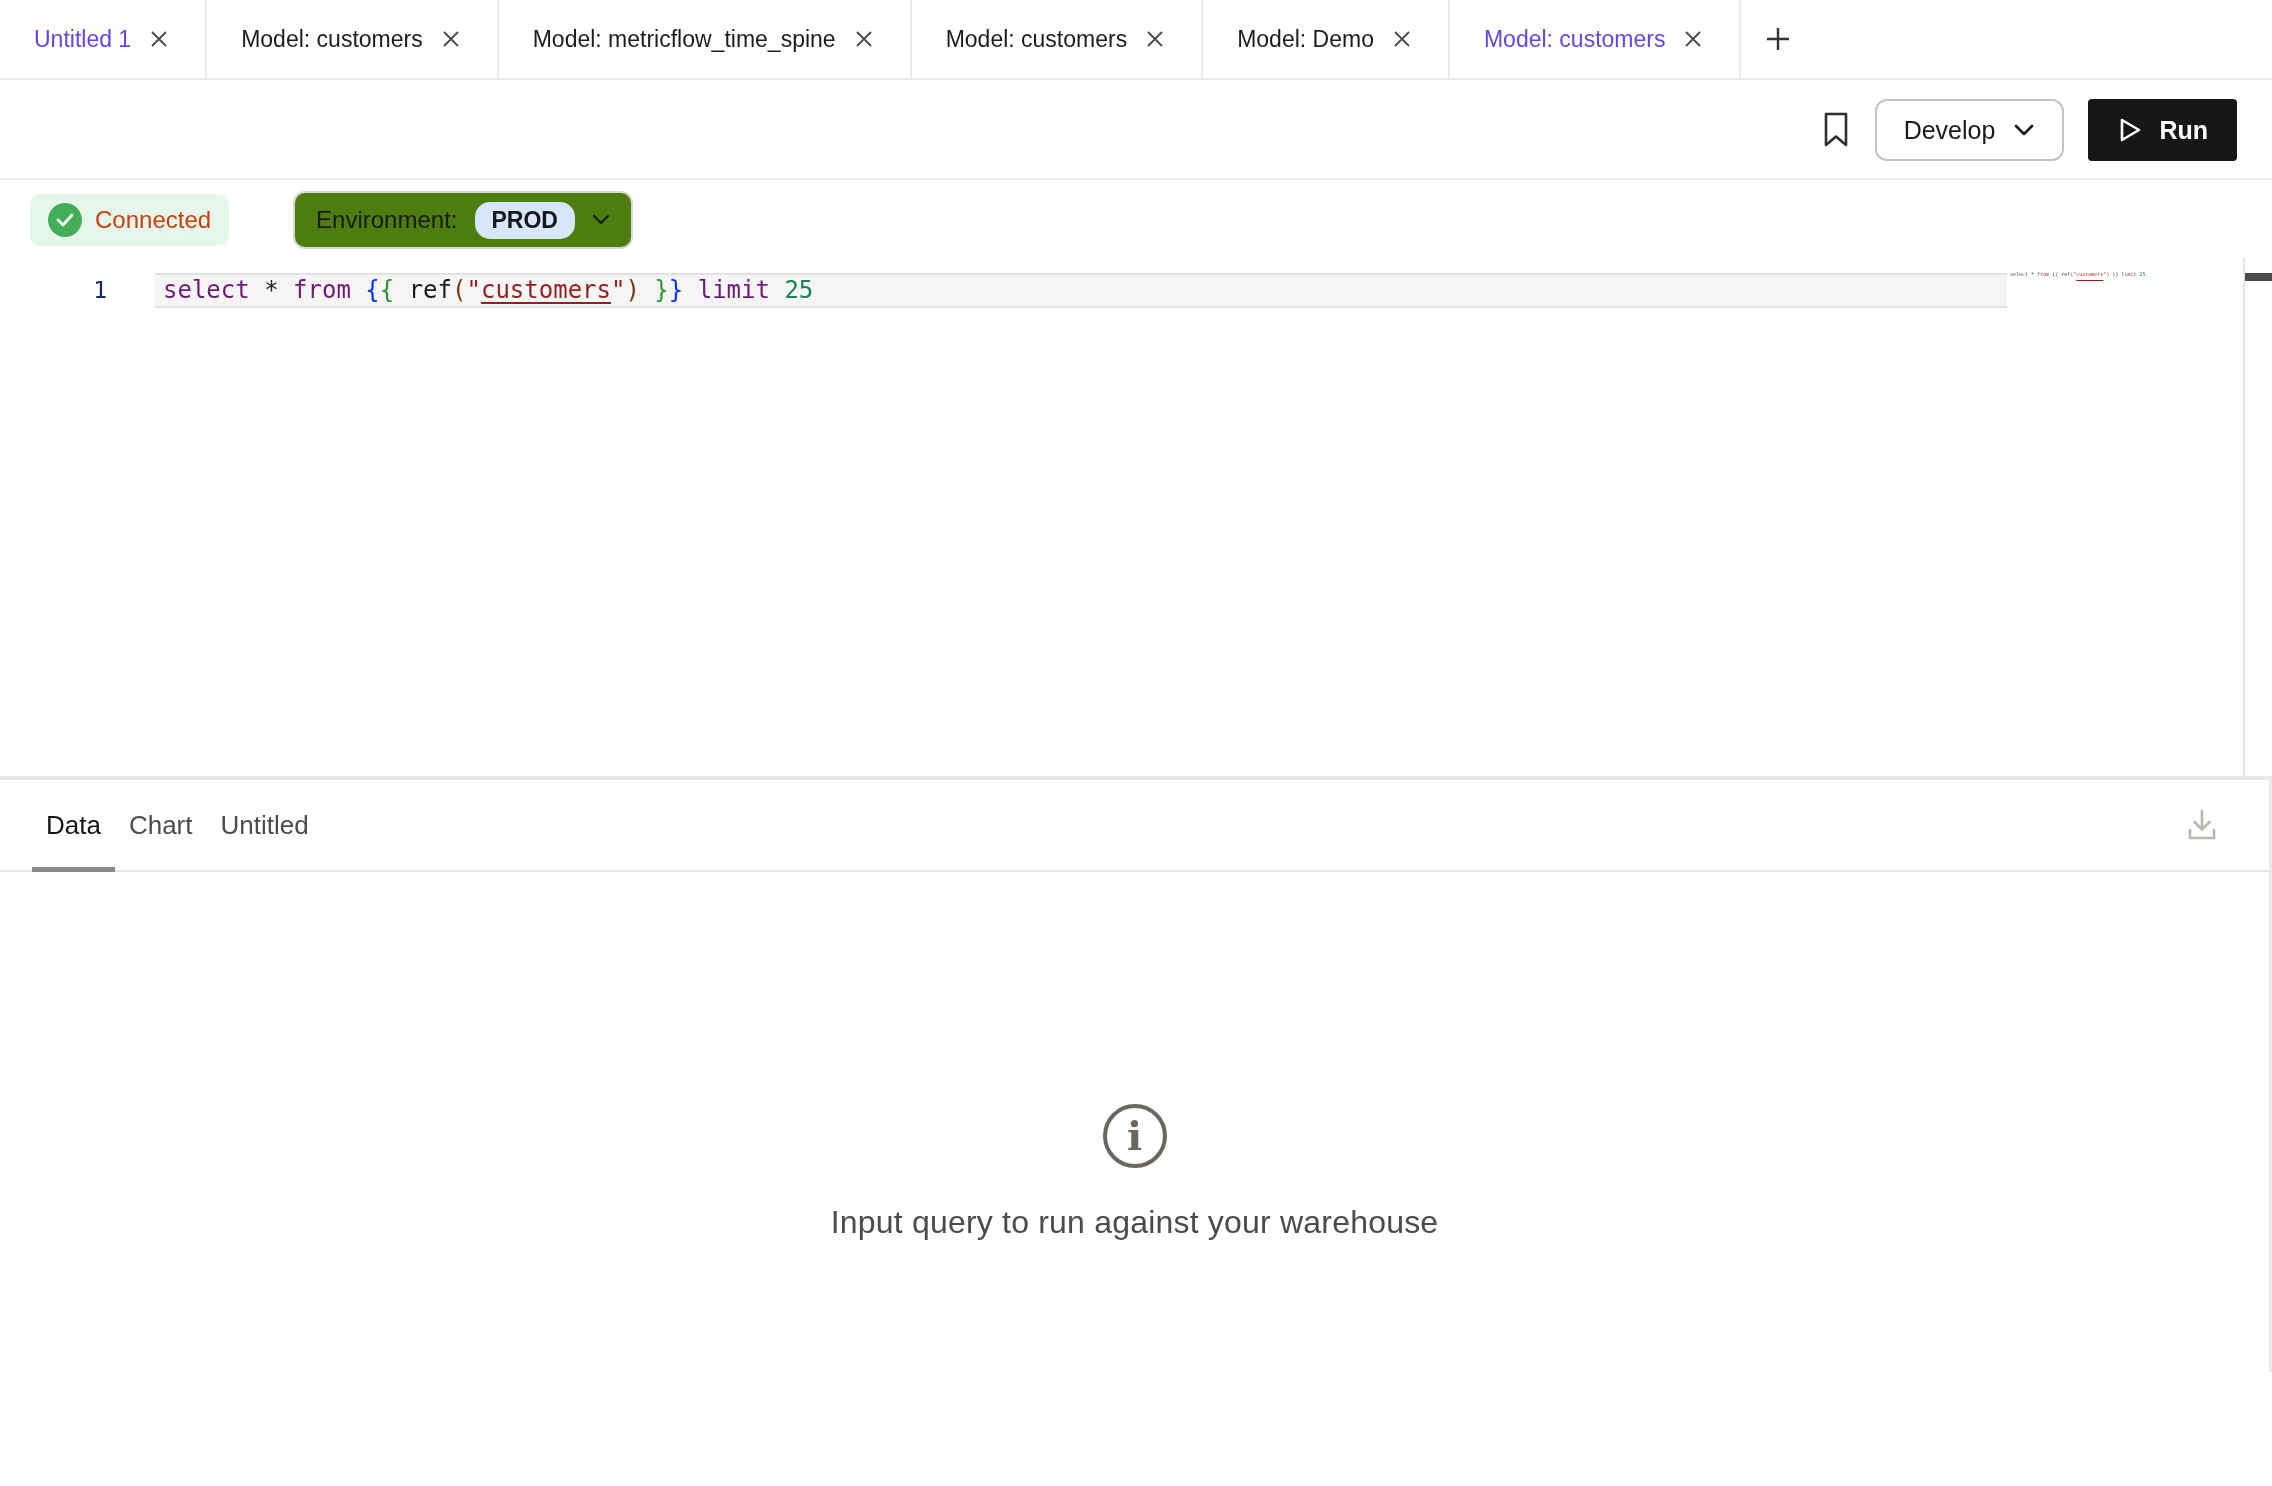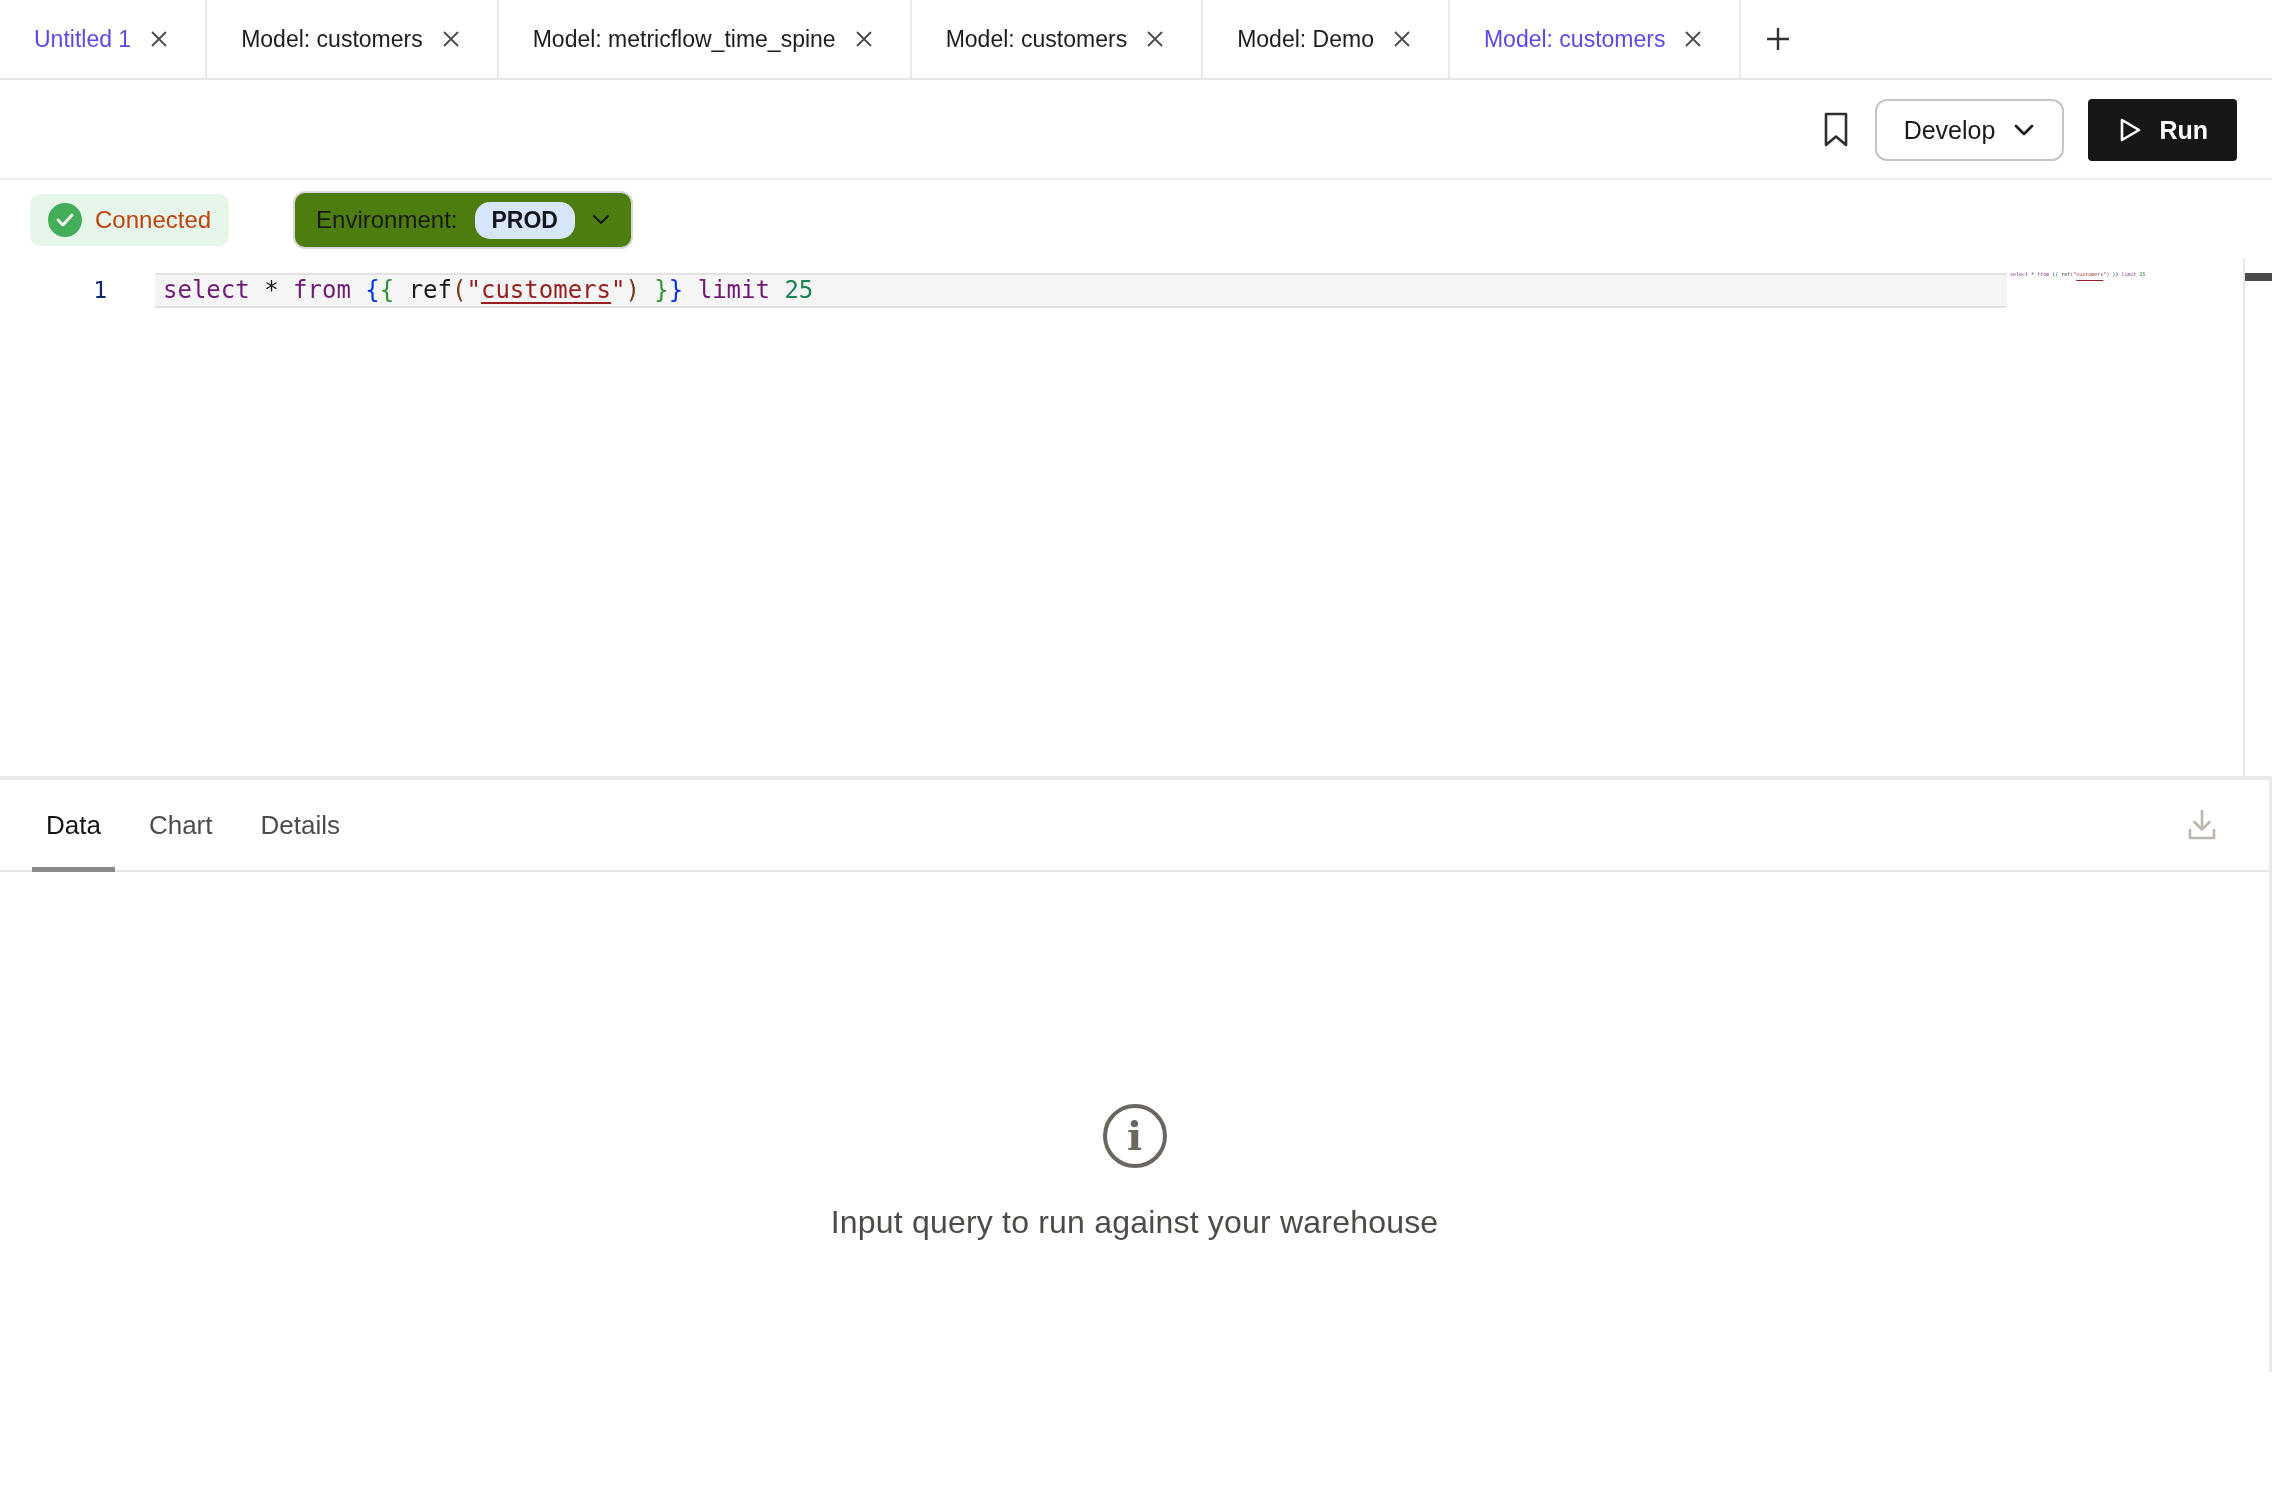--- a/index.html
+++ b/index.html
@@ -63,21 +63,21 @@
                      border-left:2px solid #e7e7e7; background:#fff; }
   .scrollbar-thumb { position:absolute; top:15px; left:0; right:0; height:8px; background:#4b4b4b; }
 
   
   .pane-divider { position:absolute; top:776px; left:0; right:0; height:4px; background:#e9e9e9; cursor:row-resize; }
 
   
   .results { position:absolute; top:780px; left:0; right:0; height:698px;
              background:#fff; border-right:3px solid #e9e9e9; }
   .results-tabs { position:relative; height:92px; display:flex; align-items:center;
-                  padding-left:32px; gap:20px; border-bottom:2px solid #e7e7e7; }
+                  padding-left:32px; border-bottom:2px solid #e7e7e7; }
   .rtab { position:relative; height:100%; display:flex; align-items:center; padding:0 14px;
           font-size:26px; color:#4c4c4c; cursor:pointer; }
   .rtab.active { color:#141414; font-weight:500; }
   .rtab.active::after { content:""; position:absolute; left:0; right:0; bottom:-2px; height:5px; background:#8b8b8b; }
   .download { position:absolute; right:47px; top:50%; transform:translateY(-50%); display:flex; }
 
   .empty { position:absolute; top:92px; left:0; right:0; text-align:center; }
   .info-circle { width:64px; height:64px; margin:232px auto 0; border:4px solid #6b6661; border-radius:50%;
                  display:flex; align-items:center; justify-content:center;
                  font-family:"DejaVu Serif", serif; font-weight:700; font-size:40px; color:#6b6661; }
@@ -201,21 +201,21 @@
 
   <div class="results">
     <div class="results-tabs">
       <div class="rtab active">
         <span>Data</span>
       </div>
       <div class="rtab">
         <span>Chart</span>
       </div>
       <div class="rtab">
-        <span>Details</span>
+        <span>Untitled</span>
       </div>
       <span class="download">
         <svg width="40" height="40" viewBox="0 0 40 40">
           <path d="M20 6 V24 M12.5 17 L20 24.5 L27.5 17" stroke="#bdb6ae" stroke-width="2.6" fill="none" stroke-linecap="round" stroke-linejoin="round"></path>
           <path d="M8 25 V33 H32 V25" stroke="#bdb6ae" stroke-width="2.6" fill="none" stroke-linecap="round" stroke-linejoin="round"></path>
         </svg>
       </span>
     </div>
     <div class="empty">
       <div class="info-circle">

